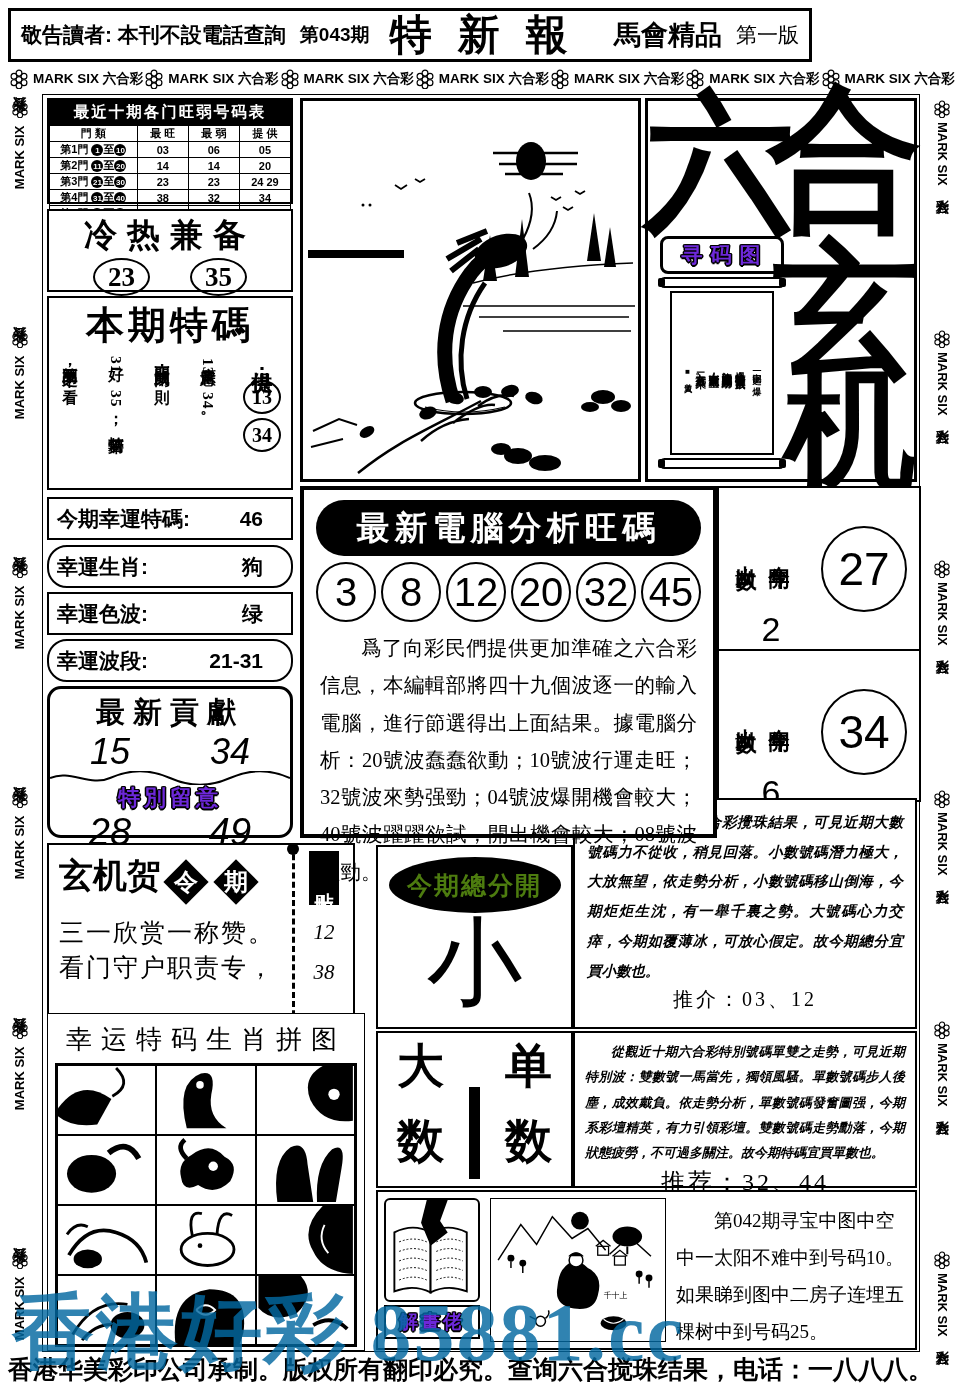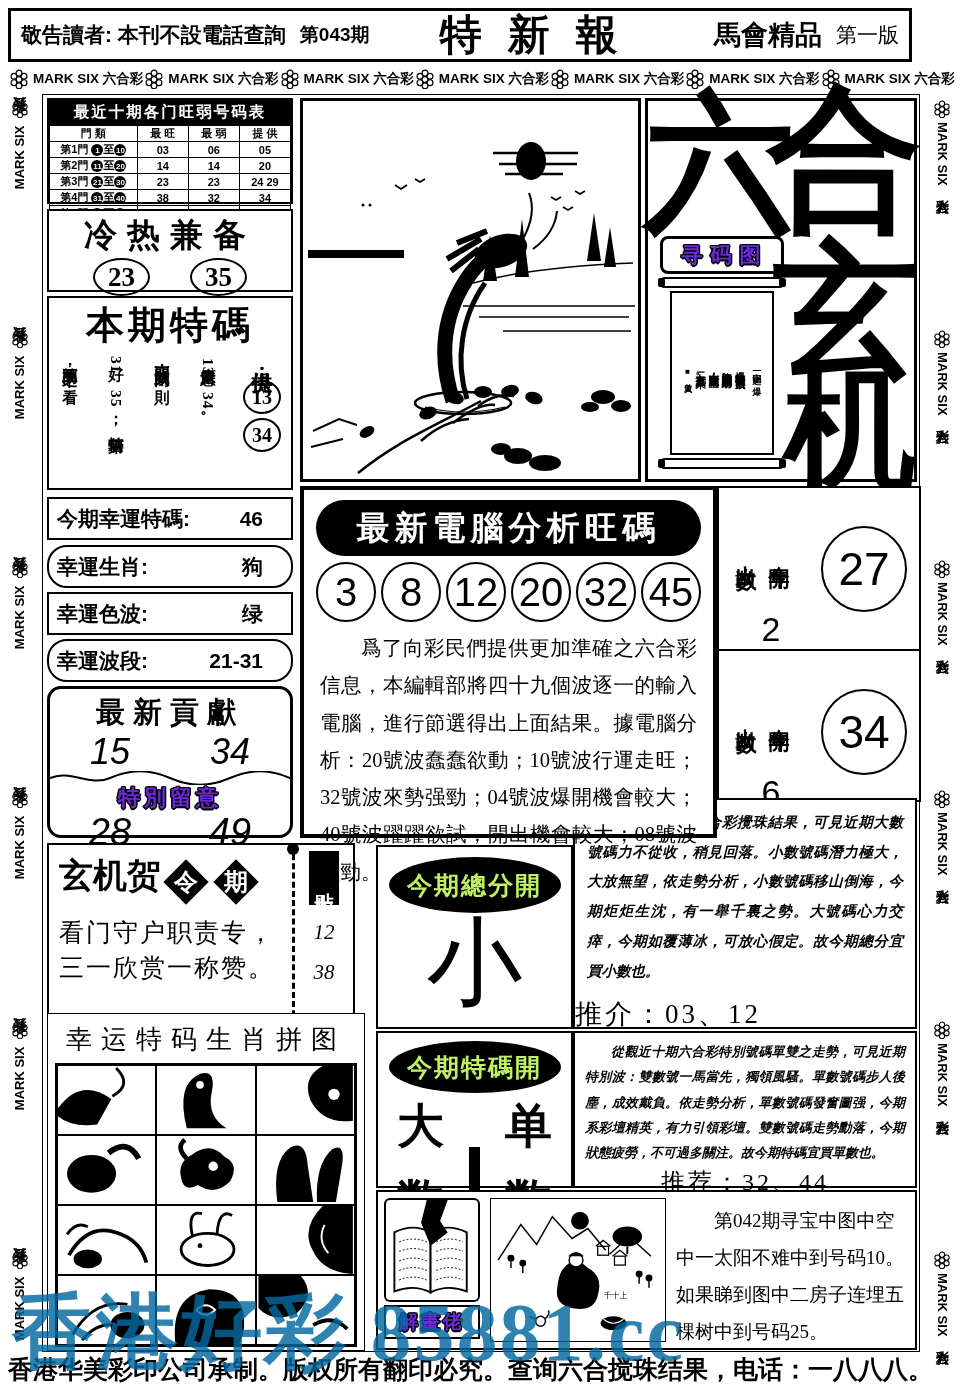--- a/index.html
+++ b/index.html
@@ -6,21 +6,21 @@
   body{width:962px;height:1388px;position:relative;background:#fff;color:#000;
        font-family:"Liberation Sans",sans-serif;overflow:hidden}
   .abs{position:absolute}
   .box{position:absolute;background:#fff;border:2px solid #000;box-sizing:border-box}
   .serif{font-family:"Liberation Serif",serif}
   .hollow{color:#6d28d9;text-shadow:-1.5px 0 #000,1.5px 0 #000,0 -1.5px #000,0 1.5px #000,
           -1px -1px #000,1px 1px #000,-1px 1px #000,1px -1px #000}
   svg{display:block}
 
   
-  .header{left:8px;top:8px;width:904px;height:54px;border:3px solid #000;position:absolute;
+  .header{left:8px;top:8px;width:804px;height:54px;border:3px solid #000;position:absolute;
           display:flex;align-items:center;box-sizing:border-box;padding:0 10px;gap:14px}
   .h-notice{font-size:21px;font-weight:bold}
   .h-issue{font-size:19px;font-weight:bold}
   .h-title{font-size:42px;font-weight:bold;letter-spacing:26px;white-space:nowrap;flex:1;text-align:center}
   .h-sub{font-size:27px;font-weight:bold}
   .h-ed{font-size:21px}
 
   
   .topmarq{left:8px;top:65px;width:946px;height:28px;position:absolute;display:flex;
            align-items:center;justify-content:space-between}
@@ -132,26 +132,26 @@
   .app-left{width:88px;text-align:center}
   .app-count{font-size:34px;margin-top:4px}
   .app-circ{width:82px;height:82px;border:2px solid #000;border-radius:50%;display:flex;align-items:center;
             justify-content:center;font-size:46px;margin:28px 4px 0 6px}
 
   
   .smallbet{left:573px;top:798px;width:344px;height:231px;border:2px solid #000;z-index:1}
   .sb-title{font-size:29px;letter-spacing:16px;margin:8px 8px 0 148px;white-space:nowrap}
   .sb-text{margin:8px 12px 0 12px;font-size:14.5px;font-style:italic;font-weight:bold;line-height:2.05;
            text-align:justify;text-indent:2em}
-  .sb-rec{font-size:27px;letter-spacing:3px;margin-top:10px}
+  .sb-rec{font-size:20px;text-align:center;letter-spacing:3px;margin-top:0}
 
   
   .totalopen{left:376px;top:845px;width:197px;height:184px;border:2px solid #000;text-align:center}
   .badge{width:172px;height:56px;background:#000;border-radius:50%;margin:10px auto 0 auto;display:flex;
-         align-items:center;justify-content:center;color:#bef264;font-size:25px;font-weight:bold;letter-spacing:2px}
+         align-items:center;justify-content:center;color:#4d7c0f;font-size:25px;font-weight:bold;letter-spacing:2px}
   .bigchar{font-size:96px;line-height:1.05}
   .specopen{left:376px;top:1031px;width:197px;height:157px;border:2px solid #000;text-align:center}
   .so-row{display:flex;align-items:flex-end;justify-content:center;margin-top:-4px}
   .so-char{font-size:47px;font-weight:bold;line-height:1.6}
   .so-stem{width:12px;height:92px;background:#000;margin:0 6px}
   .spectext{left:573px;top:1031px;width:344px;height:157px;border:2px solid #000}
   .st-text{margin:6px 10px 0 10px;font-size:13px;font-style:italic;font-weight:bold;line-height:1.95;
            text-align:justify;text-indent:2em}
   .st-rec{font-size:24px;text-align:center;letter-spacing:3px}
 
@@ -554,22 +554,22 @@
     <span>49</span>
   </div>
 </div>
 
 <div class="mystery box">
   <div class="mys-main serif">
     <div class="mys-title">
       <span>玄机贺</span><span class="diamond"><span>令</span></span><span class="diamond"><span>期</span></span>
     </div>
     <div class="mys-poem">
+      <div>三一欣赏一称赞。</div>
       <div>看门守户职责专，</div>
-      <div>三一欣赏一称赞。</div>
     </div>
   </div>
   <div class="mys-tips">
     <div class="tipbox">
         <span>贴士</span>
       </div>
     <div class="tipnums serif">
       <div>12</div>
       <div>38</div>
     </div>
@@ -756,21 +756,20 @@
   <div class="sb-text serif">查看近十期六合彩攪珠結果，可見近期大數號碼力不從收，稍見回落。小數號碼潛力極大，大放無望，依走勢分析，小數號碼移山倒海，今期炬炬生沈，有一舉千裏之勢。大號碼心力交瘁，今期如覆薄冰，可放心假定。故今期總分宜買小數也。</div>
   <div class="sb-rec serif">推介：03、12</div>
 </div>
 
 <div class="box totalopen">
   <div class="badge">今期總分開</div>
   <div class="bigchar serif">小</div>
 </div>
 
 <div class="box specopen">
-  <div class="badge" style="height:52px;margin-top:8px">今期特碼開</div>
   <div class="so-row">
     <span class="so-char serif">大数</span>
     <span class="so-stem"></span>
     <span class="so-char serif">单数</span>
   </div>
 </div>
 <div class="box spectext">
   <div class="st-text serif">從觀近十期六合彩特別號碼單雙之走勢，可見近期特別波：雙數號一馬當先，獨領風騷。單數號碼步人後塵，成效戴負。依走勢分析，單數號碼發奮圖强，今期系彩壇精英，有力引領彩壇。雙數號碼走勢勳落，今期狀態疲勞，不可過多關注。故今期特碼宜買單數也。</div>
   <div class="st-rec serif">推荐：32、44</div>
 </div>

